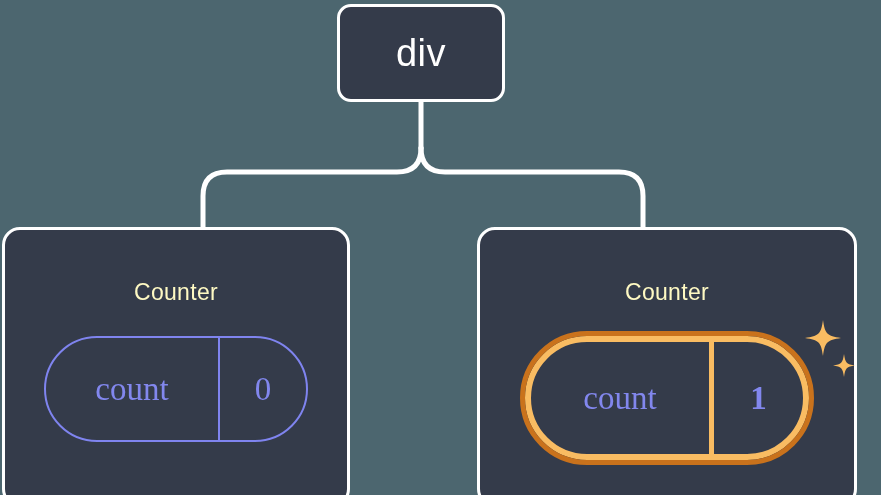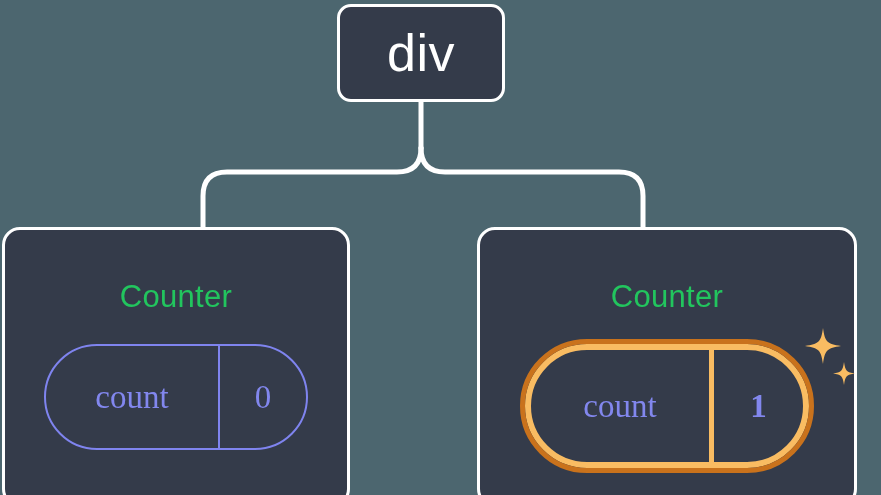--- a/index.html
+++ b/index.html
@@ -42,21 +42,21 @@
     top: 4px;
     width: 168px;
     height: 98px;
     border-radius: 14px;
     display: flex;
     align-items: center;
     justify-content: center;
   }
   .div-label {
     color: #ffffff;
-    font-size: 52px;
+    font-size: 38px;
     font-weight: 400;
     letter-spacing: 0.5px;
     line-height: 1;
   }
 
   .counter-card {
     border-radius: 18px;
     display: flex;
     flex-direction: column;
     align-items: center;
@@ -67,22 +67,22 @@
     width: 348px;
     height: 280px;
   }
   #node-counter-right {
     left: 477px;
     top: 227px;
     width: 380px;
     height: 280px;
   }
   .counter-title {
-    color: #22c55e;
-    font-size: 31px;
+    color: #fef9c3;
+    font-size: 23px;
     font-weight: 400;
     line-height: 1;
     margin-top: 51px;
     letter-spacing: 0.3px;
   }
 
   
   .pill-wrap {
     position: relative;
     margin-top: 32px;

